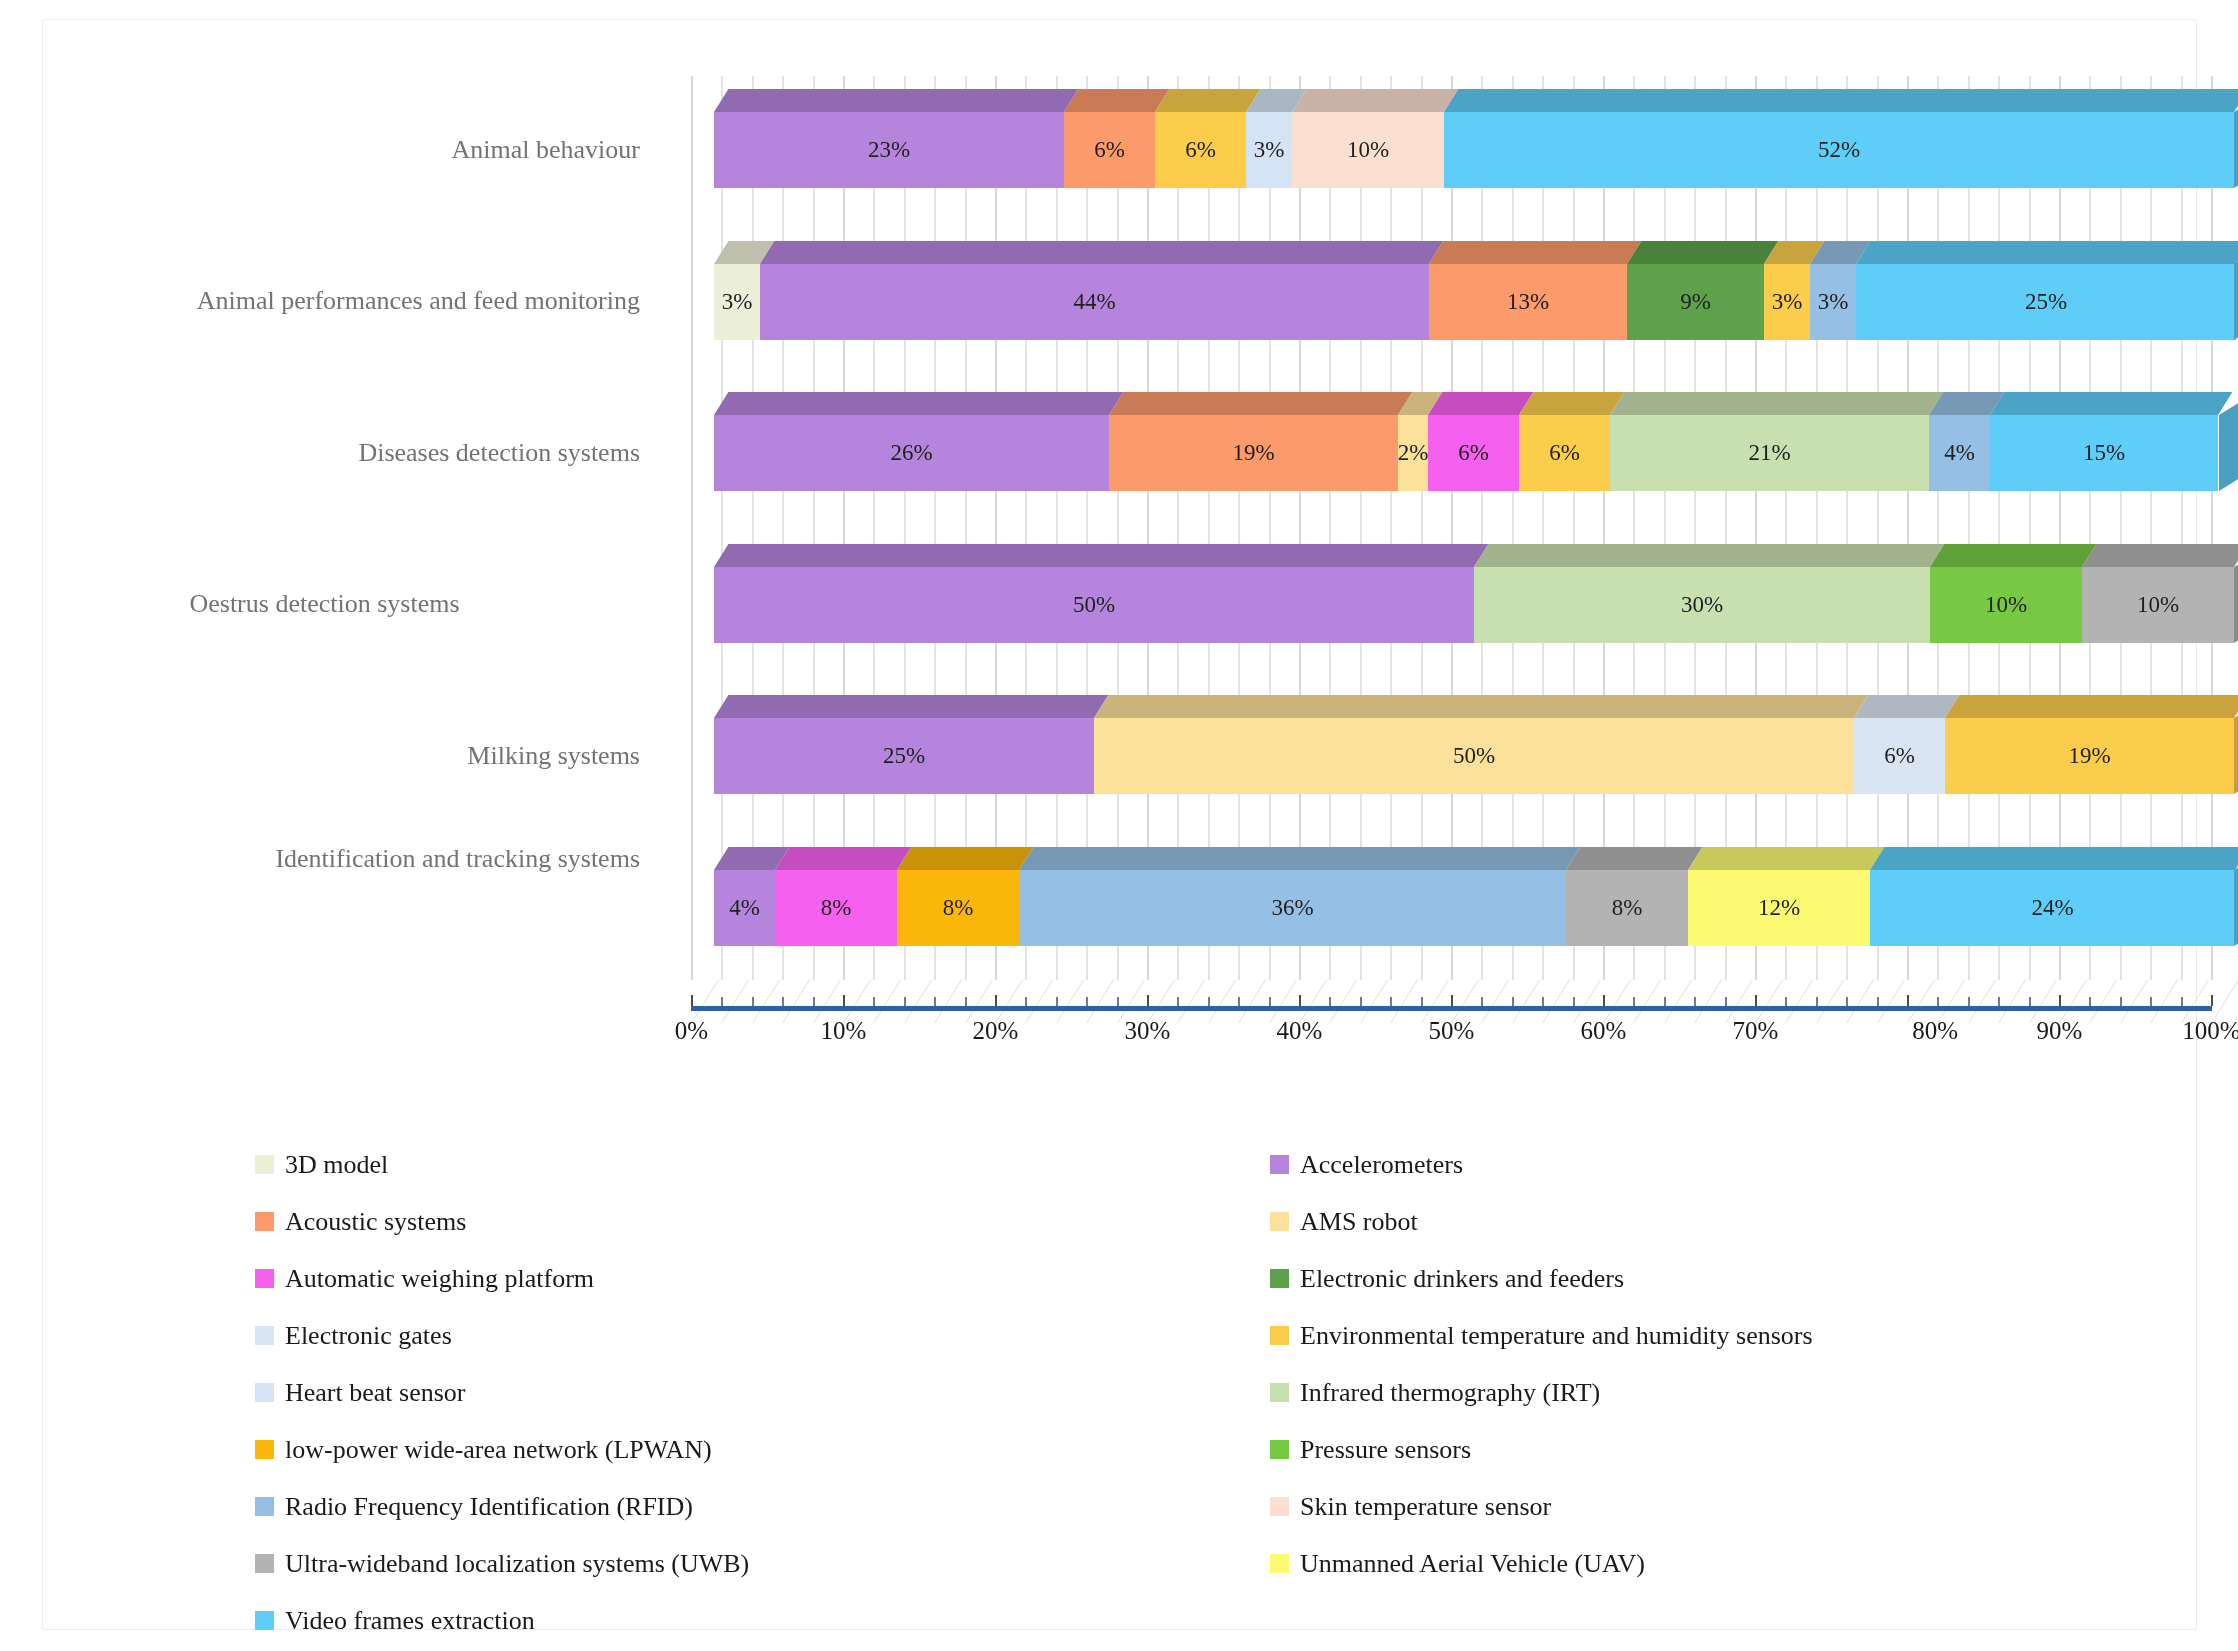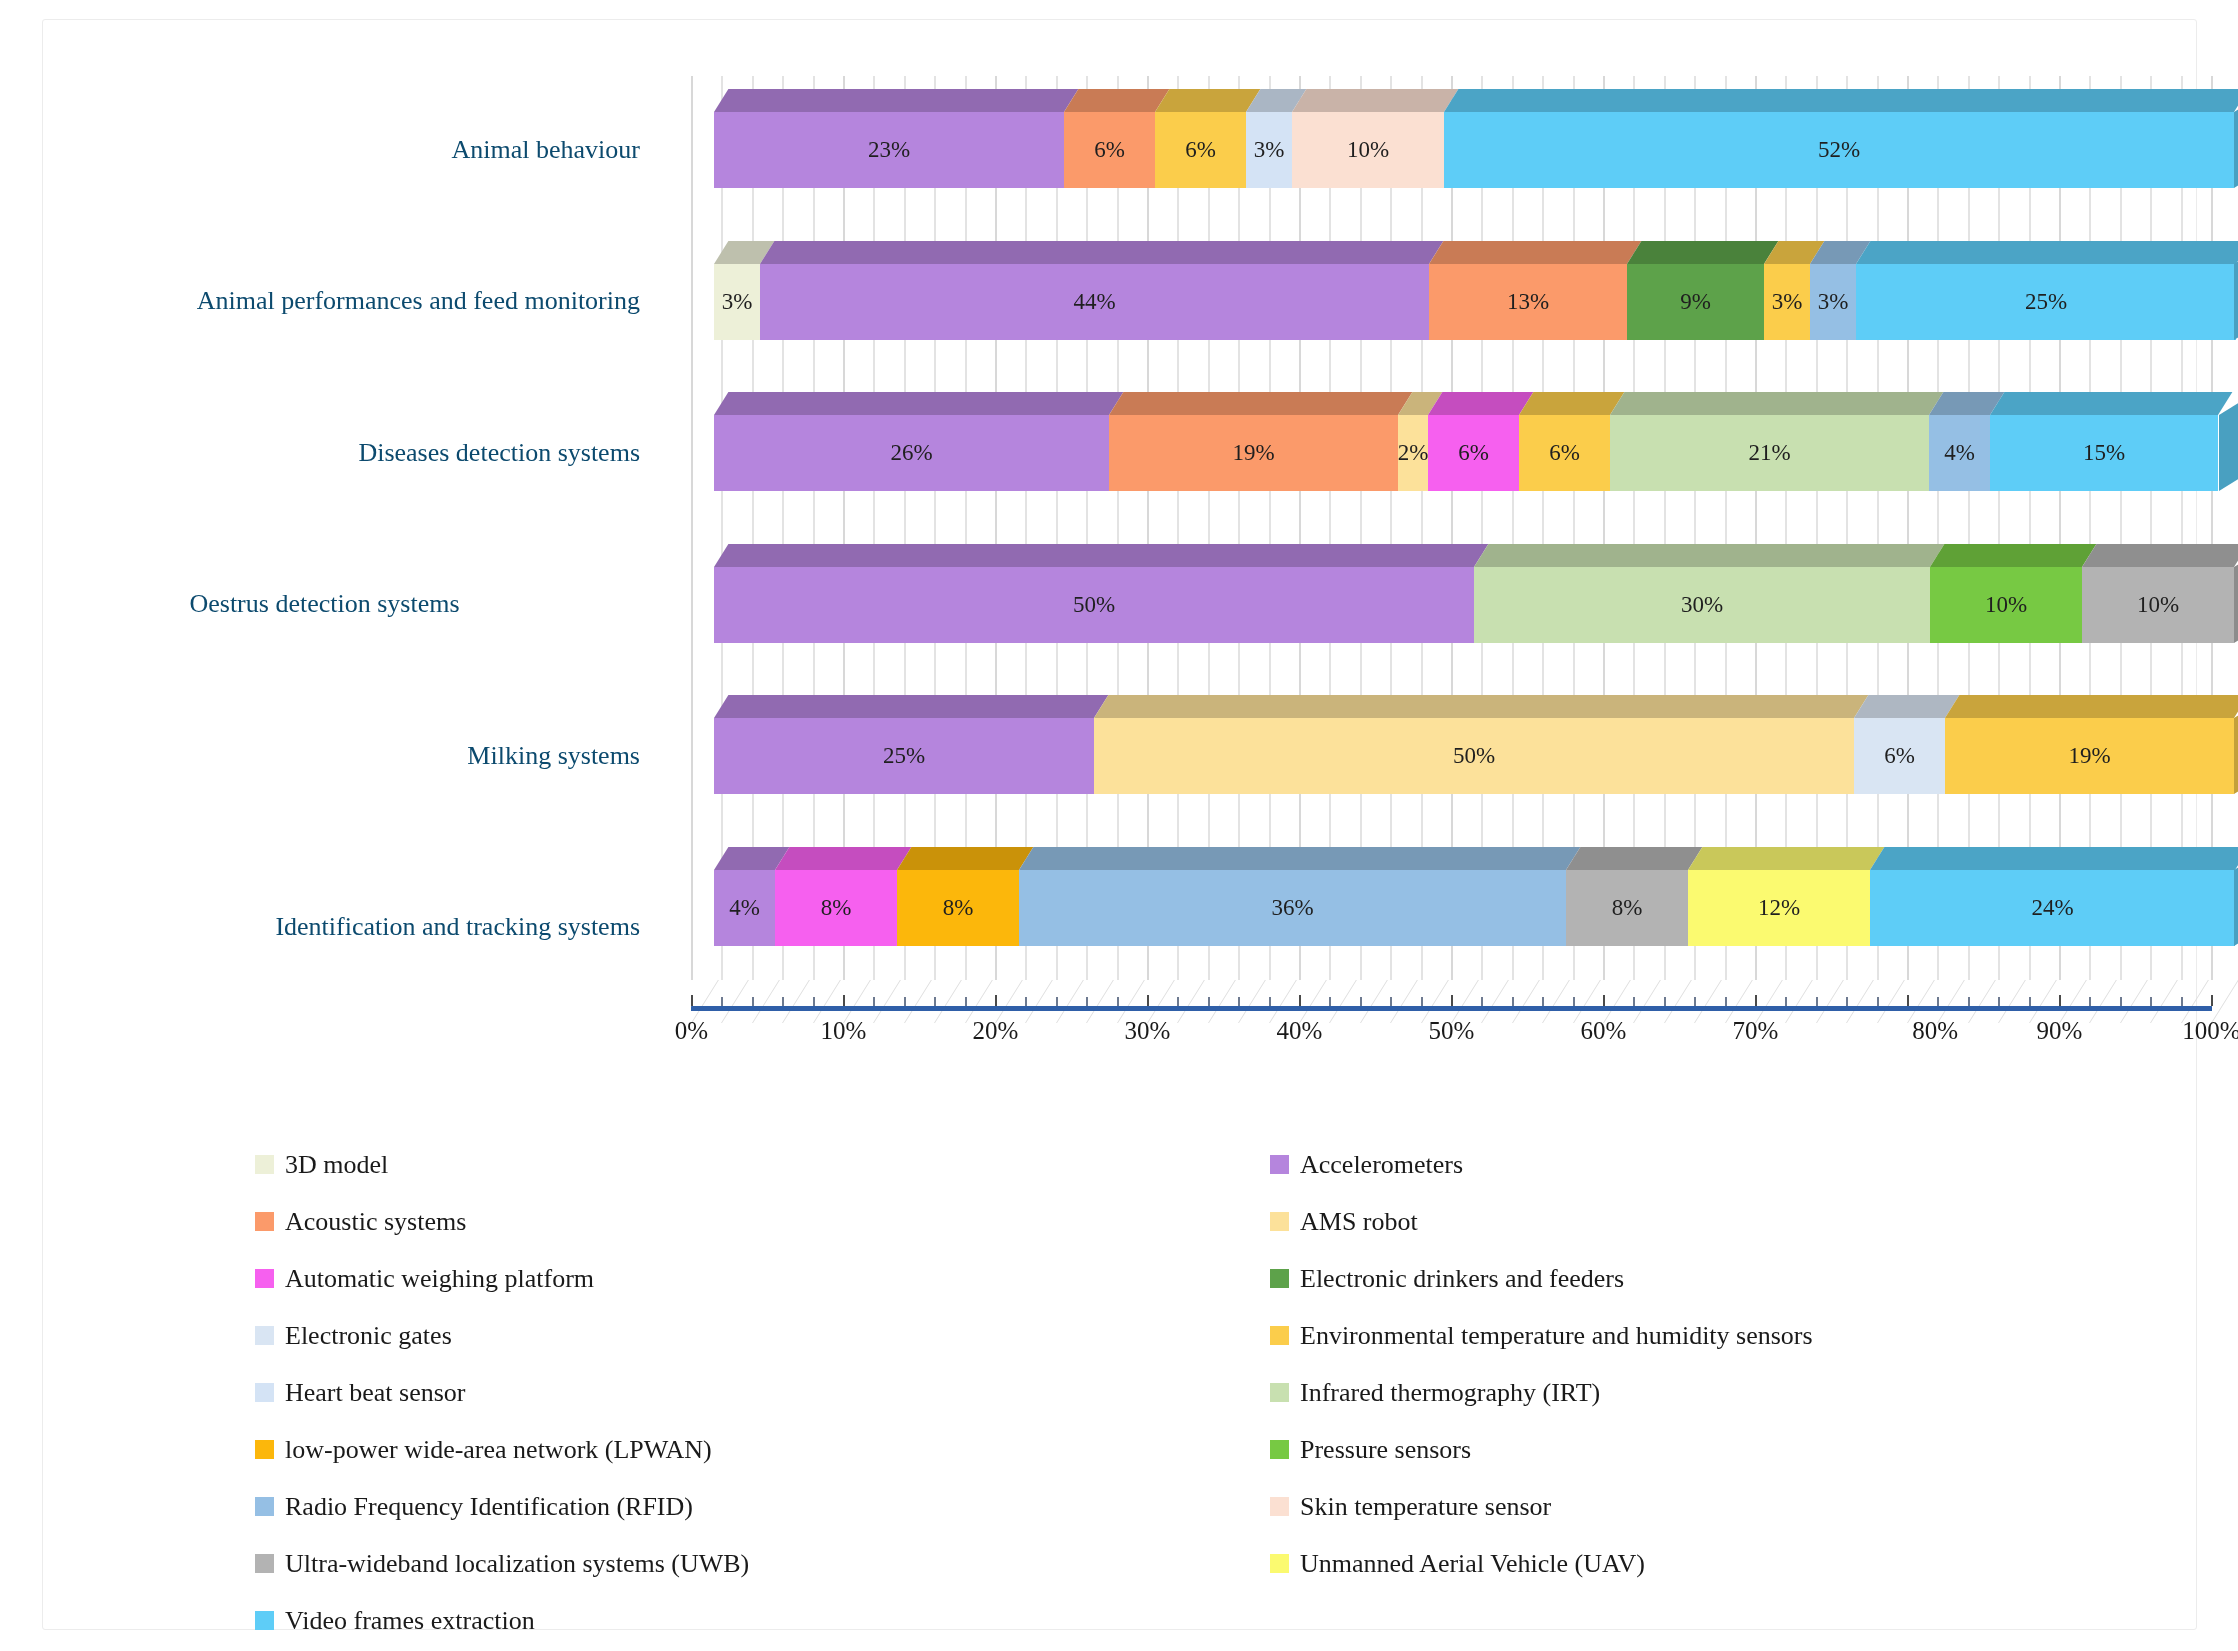--- a/index.html
+++ b/index.html
@@ -106,21 +106,21 @@
   }
 
   
   .cat-label {
     position: absolute;
     right: 1571px;
     width: 631px;
     text-align: right;
     font-family: "Liberation Serif", serif;
     font-size: 26px;
-    color: #0c4a6e;
+    color: #737373;
     white-space: nowrap;
   }
 
   
   #xaxis {
     position: absolute;
     left: 648px;
     top: 986px;
     width: 1521px;
     height: 5px;
@@ -321,21 +321,21 @@
         <div class="bar3d"><div class="seg" title="Accelerometers 50%" style="width: 760px;"><div class="top" style="background: rgb(181, 133, 221);"></div><div class="face" style="background: rgb(181, 133, 221);"></div><div class="lbl">50%</div></div><div class="seg" title="Infrared thermography (IRT) 30%" style="width: 456px;"><div class="top" style="background: rgb(200, 224, 176);"></div><div class="face" style="background: rgb(200, 224, 176);"></div><div class="lbl">30%</div></div><div class="seg" title="Pressure sensors 10%" style="width: 152px;"><div class="top" style="background: rgb(119, 201, 67);"></div><div class="face" style="background: rgb(119, 201, 67);"></div><div class="lbl">10%</div></div><div class="seg" title="Ultra-wideband localization systems (UWB) 10%" style="width: 152px;"><div class="top" style="background: rgb(179, 179, 179);"></div><div class="face" style="background: rgb(179, 179, 179);"></div><div class="lbl">10%</div></div><div class="rightcap" style="left: 1520px; background: rgb(179, 179, 179);"></div></div>
       </div>
       <div class="cat-label" style="top: 513px; text-align: center;">Oestrus detection systems</div>
       <div class="row" style="top: 642px; left: 23px;">
         <div class="bar3d"><div class="seg" title="Accelerometers 25%" style="width: 380px;"><div class="top" style="background: rgb(181, 133, 221);"></div><div class="face" style="background: rgb(181, 133, 221);"></div><div class="lbl">25%</div></div><div class="seg" title="AMS robot 50%" style="width: 760px;"><div class="top" style="background: rgb(252, 225, 154);"></div><div class="face" style="background: rgb(252, 225, 154);"></div><div class="lbl">50%</div></div><div class="seg" title="Electronic gates 6%" style="width: 91px;"><div class="top" style="background: rgb(217, 229, 243);"></div><div class="face" style="background: rgb(217, 229, 243);"></div><div class="lbl">6%</div></div><div class="seg" title="Environmental temperature and humidity sensors 19%" style="width: 289px;"><div class="top" style="background: rgb(251, 205, 75);"></div><div class="face" style="background: rgb(251, 205, 75);"></div><div class="lbl">19%</div></div><div class="rightcap" style="left: 1520px; background: rgb(251, 205, 75);"></div></div>
       </div>
       <div class="cat-label" style="top: 665px;">Milking systems</div>
       <div class="row" style="top: 794px; left: 23px;">
         <div class="bar3d"><div class="seg" title="Accelerometers 4%" style="width: 61px;"><div class="top" style="background: rgb(181, 133, 221);"></div><div class="face" style="background: rgb(181, 133, 221);"></div><div class="lbl">4%</div></div><div class="seg" title="Automatic weighing platform 8%" style="width: 122px;"><div class="top" style="background: rgb(246, 96, 239);"></div><div class="face" style="background: rgb(246, 96, 239);"></div><div class="lbl">8%</div></div><div class="seg" title="low-power wide-area network (LPWAN) 8%" style="width: 122px;"><div class="top" style="background: rgb(252, 183, 11);"></div><div class="face" style="background: rgb(252, 183, 11);"></div><div class="lbl">8%</div></div><div class="seg" title="Radio Frequency Identification (RFID) 36%" style="width: 547px;"><div class="top" style="background: rgb(149, 191, 228);"></div><div class="face" style="background: rgb(149, 191, 228);"></div><div class="lbl">36%</div></div><div class="seg" title="Ultra-wideband localization systems (UWB) 8%" style="width: 122px;"><div class="top" style="background: rgb(179, 179, 179);"></div><div class="face" style="background: rgb(179, 179, 179);"></div><div class="lbl">8%</div></div><div class="seg" title="Unmanned Aerial Vehicle (UAV) 12%" style="width: 182px;"><div class="top" style="background: rgb(251, 250, 112);"></div><div class="face" style="background: rgb(251, 250, 112);"></div><div class="lbl">12%</div></div><div class="seg" title="Video frames extraction 24%" style="width: 365px;"><div class="top" style="background: rgb(94, 205, 247);"></div><div class="face" style="background: rgb(94, 205, 247);"></div><div class="lbl">24%</div></div><div class="rightcap" style="left: 1520px; background: rgb(94, 205, 247);"></div></div>
       </div>
-      <div class="cat-label" style="top: 836px;">Identification and tracking systems</div>
+      <div class="cat-label" style="top: 768px;">Identification and tracking systems</div>
     </div>
 
   <div id="xaxis">
     <div class="axisline"></div>
   <div class="tick" style="left: 0px;"></div>
       <div class="tick minor" style="left: 30px;"></div>
       <div class="tick minor" style="left: 61px;"></div>
       <div class="tick minor" style="left: 91px;"></div>
       <div class="tick minor" style="left: 122px;"></div>
       <div class="tick" style="left: 152px;"></div>

